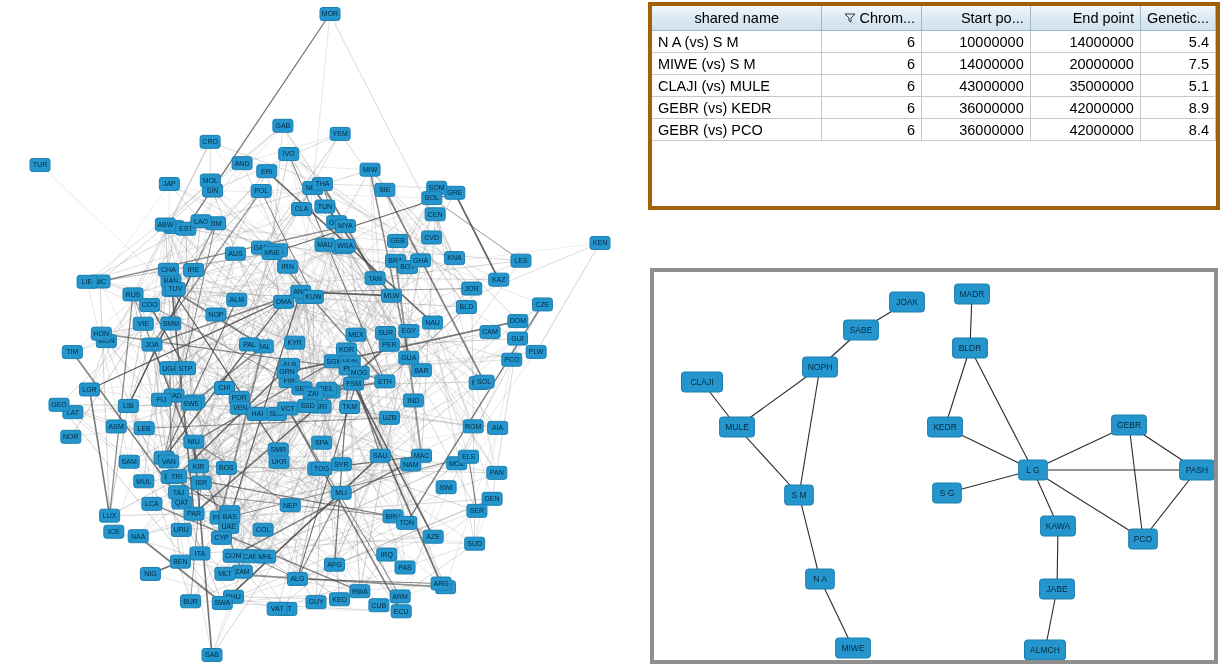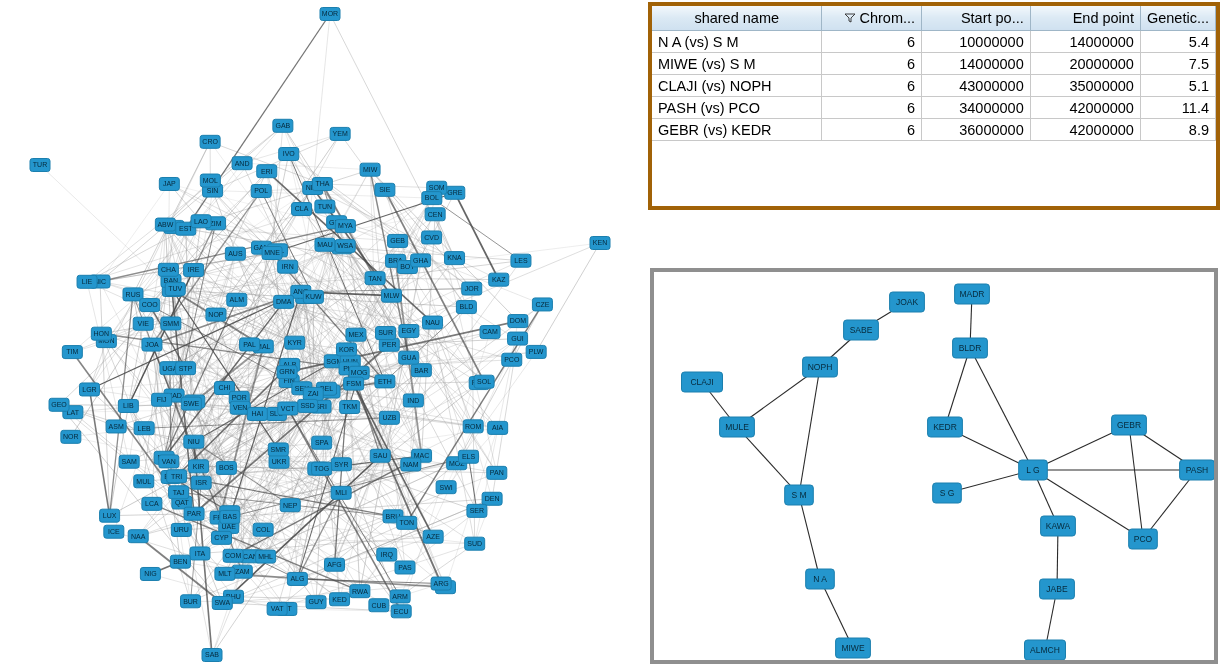--- a/index.html
+++ b/index.html
@@ -1668,39 +1668,39 @@
             <td class="num">5.4</td>
           </tr>
           <tr>
             <td class="txt">MIWE (vs) S M</td>
             <td class="num">6</td>
             <td class="num">14000000</td>
             <td class="num">20000000</td>
             <td class="num">7.5</td>
           </tr>
           <tr>
-            <td class="txt">CLAJI (vs) NOPH</td>
+            <td class="txt">CLAJI (vs) MULE</td>
             <td class="num">6</td>
             <td class="num">43000000</td>
             <td class="num">35000000</td>
             <td class="num">5.1</td>
-          </tr>
-          <tr>
-            <td class="txt">PASH (vs) PCO</td>
-            <td class="num">6</td>
-            <td class="num">34000000</td>
-            <td class="num">42000000</td>
-            <td class="num">11.4</td>
           </tr>
           <tr>
             <td class="txt">GEBR (vs) KEDR</td>
             <td class="num">6</td>
             <td class="num">36000000</td>
             <td class="num">42000000</td>
             <td class="num">8.9</td>
+          </tr>
+          <tr>
+            <td class="txt">GEBR (vs) PCO</td>
+            <td class="num">6</td>
+            <td class="num">36000000</td>
+            <td class="num">42000000</td>
+            <td class="num">8.4</td>
           </tr>
         </tbody>
     </table>
   </div>
 
   <div id="subnet-panel">
     <svg id="subnet-svg" width="560" height="388" viewBox="0 0 560 388">
         <g>
           <line x1="253" y1="30" x2="207" y2="58" class="sub-edge"></line>
           <line x1="207" y1="58" x2="166" y2="95" class="sub-edge"></line>

